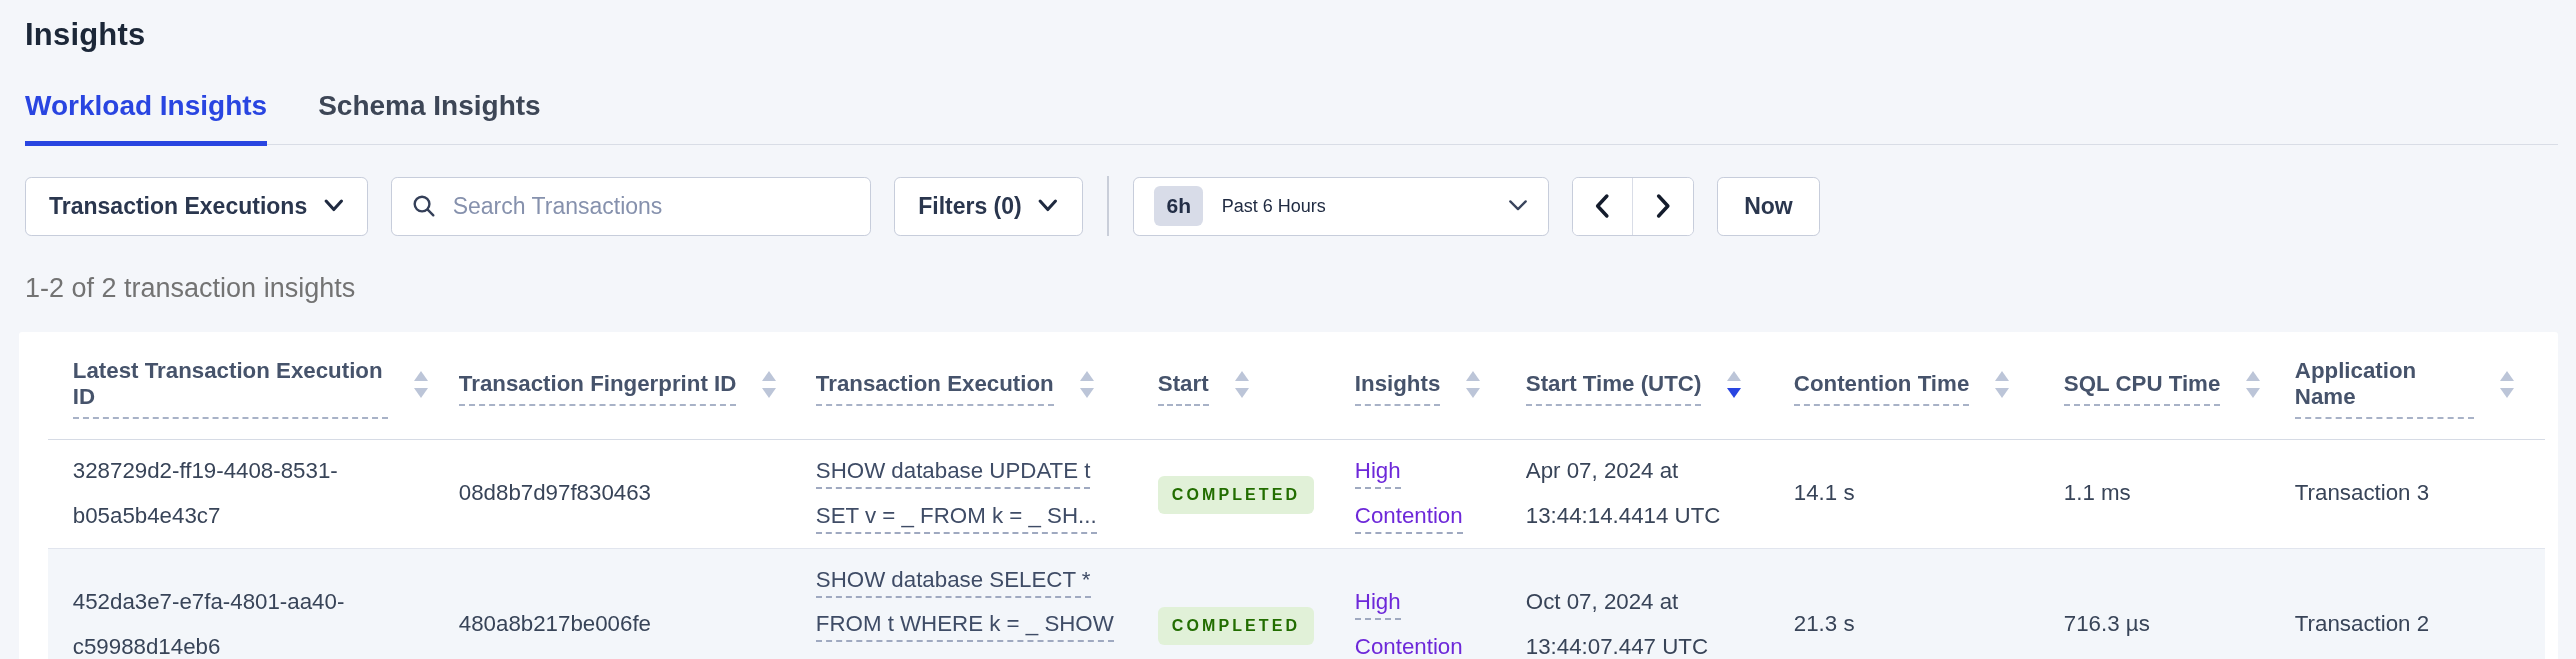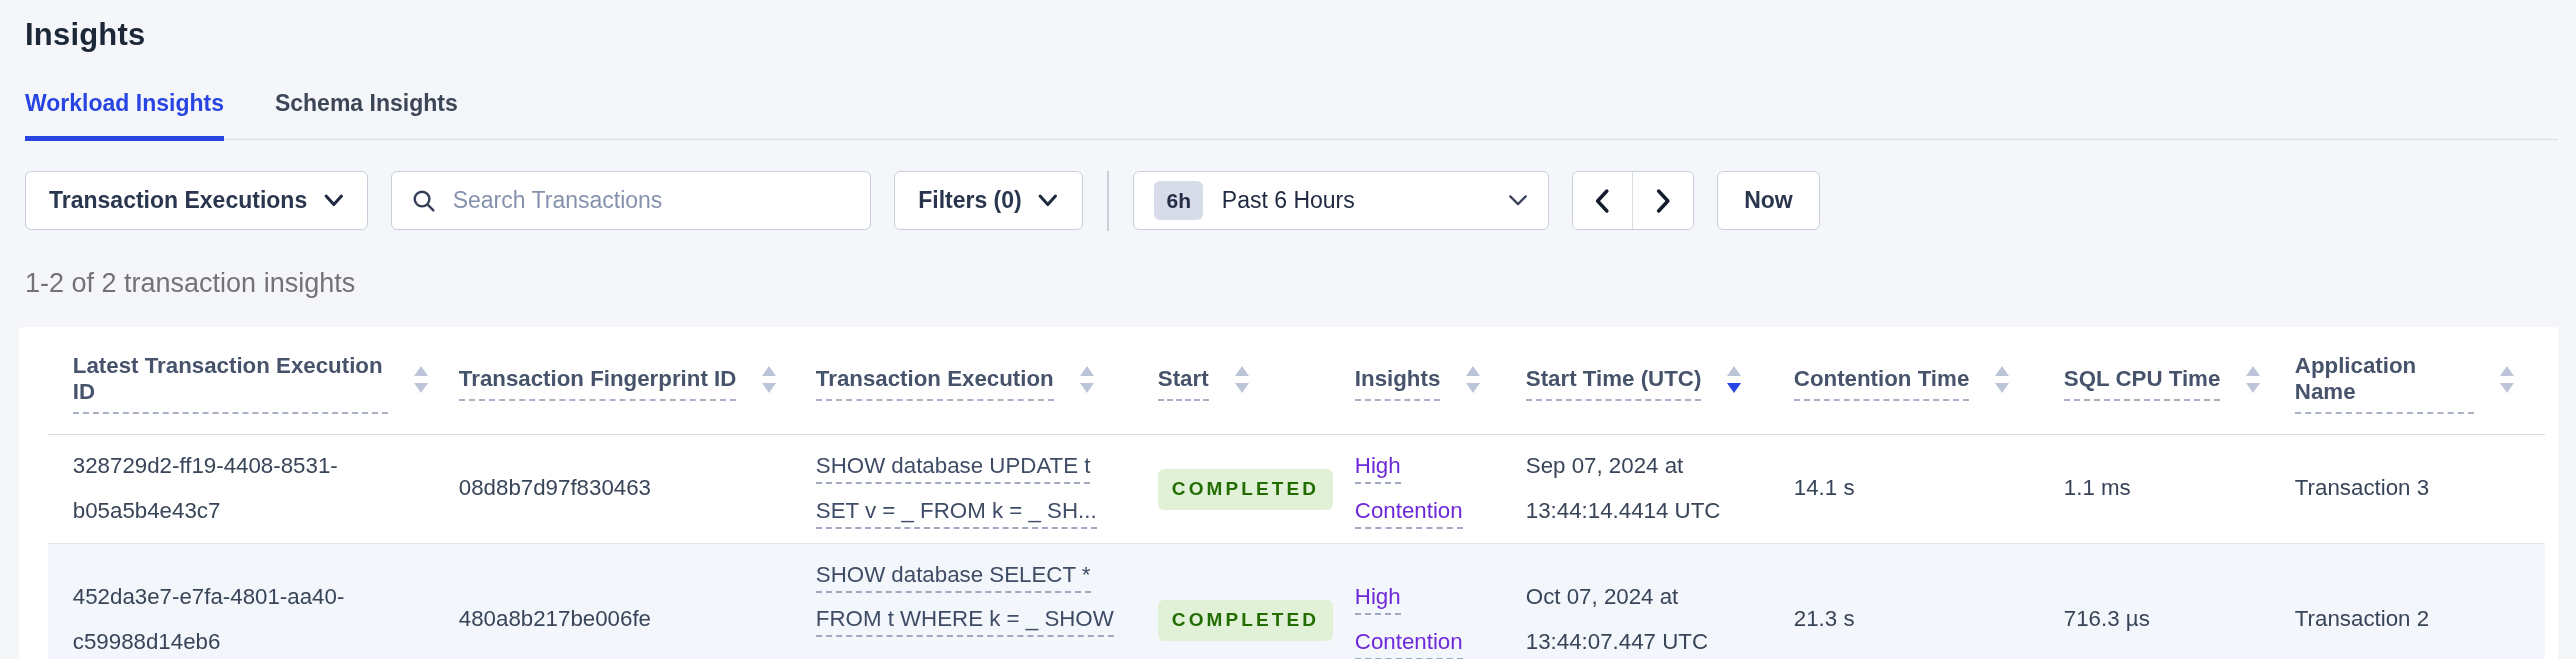--- a/index.html
+++ b/index.html
@@ -9,39 +9,39 @@
     font-family:"Liberation Sans",sans-serif;
     color:#384458;
   }
   .page{padding:17px 18.5px 0 25px;box-sizing:border-box}
 
   
   .title{font-size:31px;font-weight:700;color:#1c2738;margin:0;letter-spacing:0.2px}
 
   
   .tabbar{display:flex;gap:51px;margin-top:37px;border-bottom:1.5px solid #d9dde6}
-  .tab{font-size:23px;font-weight:600;color:#3d4656;padding-bottom:18.5px;
+  .tab{font-size:28px;font-weight:600;color:#3d4656;padding-bottom:18.5px;
        border-bottom:5.4px solid transparent;margin-bottom:-1.5px;cursor:pointer}
   .tab.active{color:#2945e1;border-bottom-color:#2945e1}
 
   
-  .toolbar{display:flex;align-items:flex-start;margin-top:31px;gap:23px}
+  .toolbar{display:flex;align-items:center;margin-top:31px;gap:23px}
   .btn{display:inline-flex;align-items:center;gap:15.4px;height:59px;padding:0 23px;
        background:#fff;border:1.5px solid #c7cddb;border-radius:6.2px;
        font-size:23px;font-weight:600;color:#2a364e;font-family:inherit;cursor:pointer;box-sizing:border-box}
   .chev{color:#1f2a40;flex:none}
   .search{display:flex;align-items:center;gap:14px;width:480px;height:59px;background:#fff;
           border:1.5px solid #c7cddb;border-radius:6.2px;padding:0 18.5px;box-sizing:border-box}
   .search input{border:0;outline:0;flex:1;min-width:0;font-size:23px;font-family:inherit;color:#2a364e;background:transparent}
   .search input::placeholder{color:#8691ad}
   .vrule{width:1.5px;height:60px;background:#c9ced9;margin:0 1.5px;flex:none}
   .timepicker{width:416px;font-weight:500;gap:18.5px;padding:0 20px}
   .timepicker .chev{margin-left:auto;color:#39445c}
   .badge6h{background:#d8dce8;border-radius:6.2px;padding:7.7px 12.3px;font-size:21px;font-weight:700;color:#232e46}
-  .tp-label{font-size:23px;color:#202b42;font-weight:500}
+  .tp-label{font-size:18px;color:#202b42;font-weight:500}
   .arrowgroup{display:flex;height:59px;border:1.5px solid #c7cddb;border-radius:6.2px;background:#fff;overflow:hidden;box-sizing:border-box}
   .arrowgroup button{width:60px;border:0;background:#fff;display:flex;align-items:center;justify-content:center;cursor:pointer}
   .arrowgroup button:first-child{border-right:1.5px solid #d9dde7}
   .now{font-weight:600;padding:0 26px}
 
   .summary{margin-top:37px;font-size:27px;color:#737373}
 
   
   .card{margin:28px 0 0 -6.2px;background:#fff;border-radius:3.1px;
         padding:0 12.3px 62px 29px;height:370px;box-sizing:border-box}
@@ -57,21 +57,21 @@
   th.sorted-desc .s-dn{border-top-color:#2945e1}
 
   tbody td{font-size:22.3px;color:#384458;padding:9.2px 31px 9.2px 0;vertical-align:middle;
            line-height:2.0;border-bottom:1.5px solid #e1e5ee;overflow:hidden}
   tbody td:first-child{padding-left:25px}
   tr.alt td{background:#f3f6fa}
 
   .dashed{border-bottom:2.3px dashed #9fa9c0;padding-bottom:3.9px}
   a.sql-link{color:#3f4c66;text-decoration:none;white-space:pre-line;cursor:pointer}
   a.insight-link{color:#6d28d9;text-decoration:none;cursor:pointer}
-  .status-badge{display:inline-block;background:#e1f1d8;color:#226d00;font-size:19px;font-weight:700;
+  .status-badge{display:inline-block;background:#e1f1d8;color:#226d00;font-size:16px;font-weight:700;
                 letter-spacing:3.1px;padding:9.2px 14px;border-radius:6.2px;line-height:1.2}
 </style>
 </head>
 <body>
 
 <div class="page">
 
   <h1 class="title">Insights</h1>
 
   <div class="tabbar">
@@ -230,21 +230,21 @@
         </tr>
       </thead>
       <tbody>
         <tr>
           <td>328729d2-ff19-4408-8531-b05a5b4e43c7</td>
           <td>08d8b7d97f830463</td>
           <td><a class="sql-link dashed">SHOW database UPDATE t
 SET v = _ FROM k = _ SH...</a></td>
           <td><span class="status-badge">COMPLETED</span></td>
           <td><a class="insight-link dashed">High Contention</a></td>
-          <td>Sep 07, 2024 at 13:44:14.4414 UTC</td>
+          <td>Apr 07, 2024 at 13:44:14.4414 UTC</td>
           <td>14.1 s</td>
           <td>1.1 ms</td>
           <td>Transaction 3</td>
         </tr>
         <tr class="alt">
           <td>452da3e7-e7fa-4801-aa40-c59988d14eb6</td>
           <td>480a8b217be006fe</td>
           <td><a class="sql-link dashed">SHOW database SELECT *
 FROM t WHERE k = _ SHOW
 ...</a></td>

